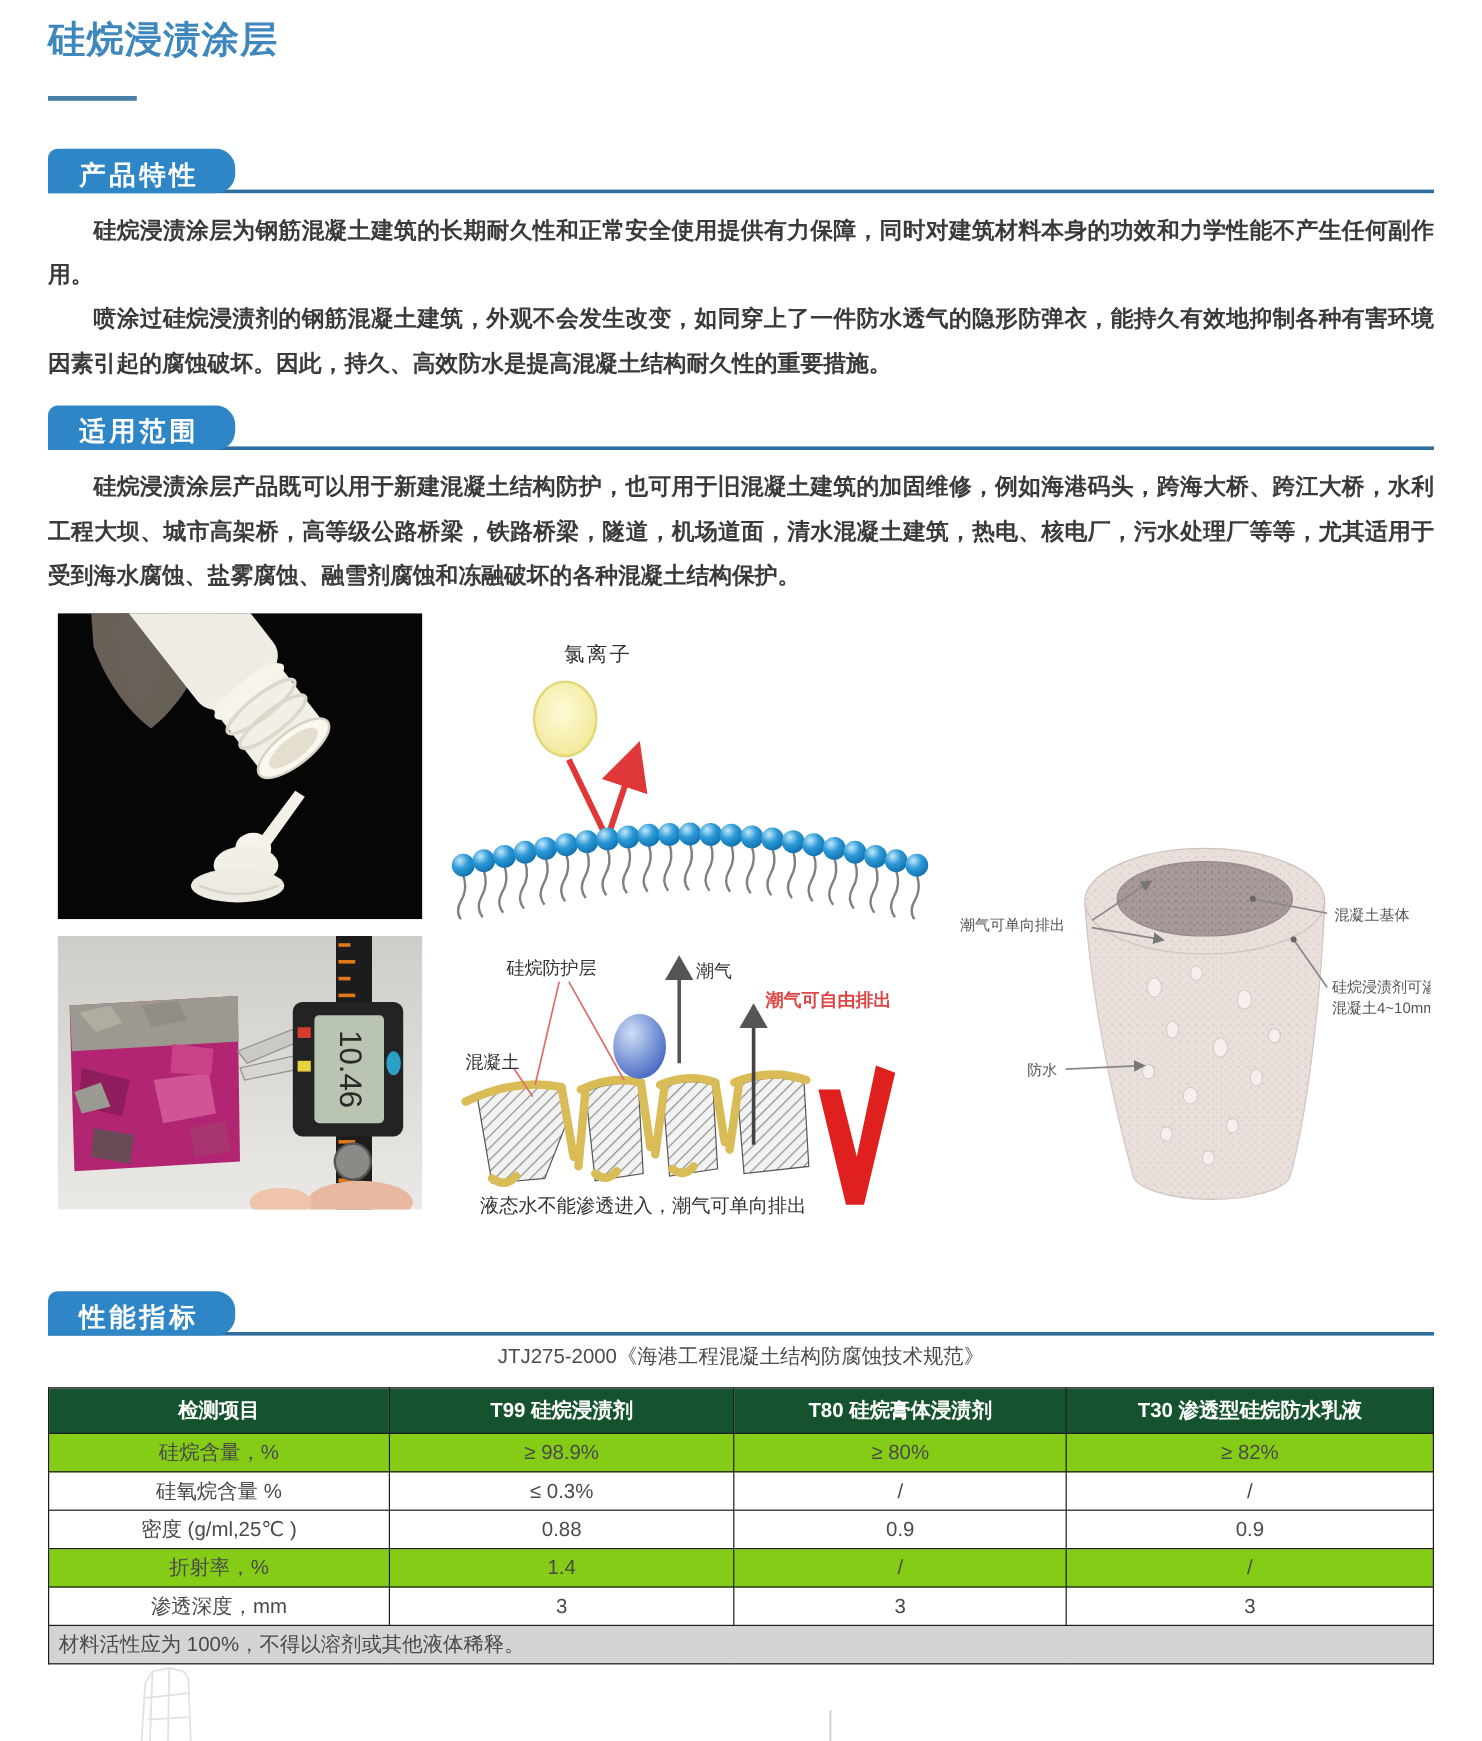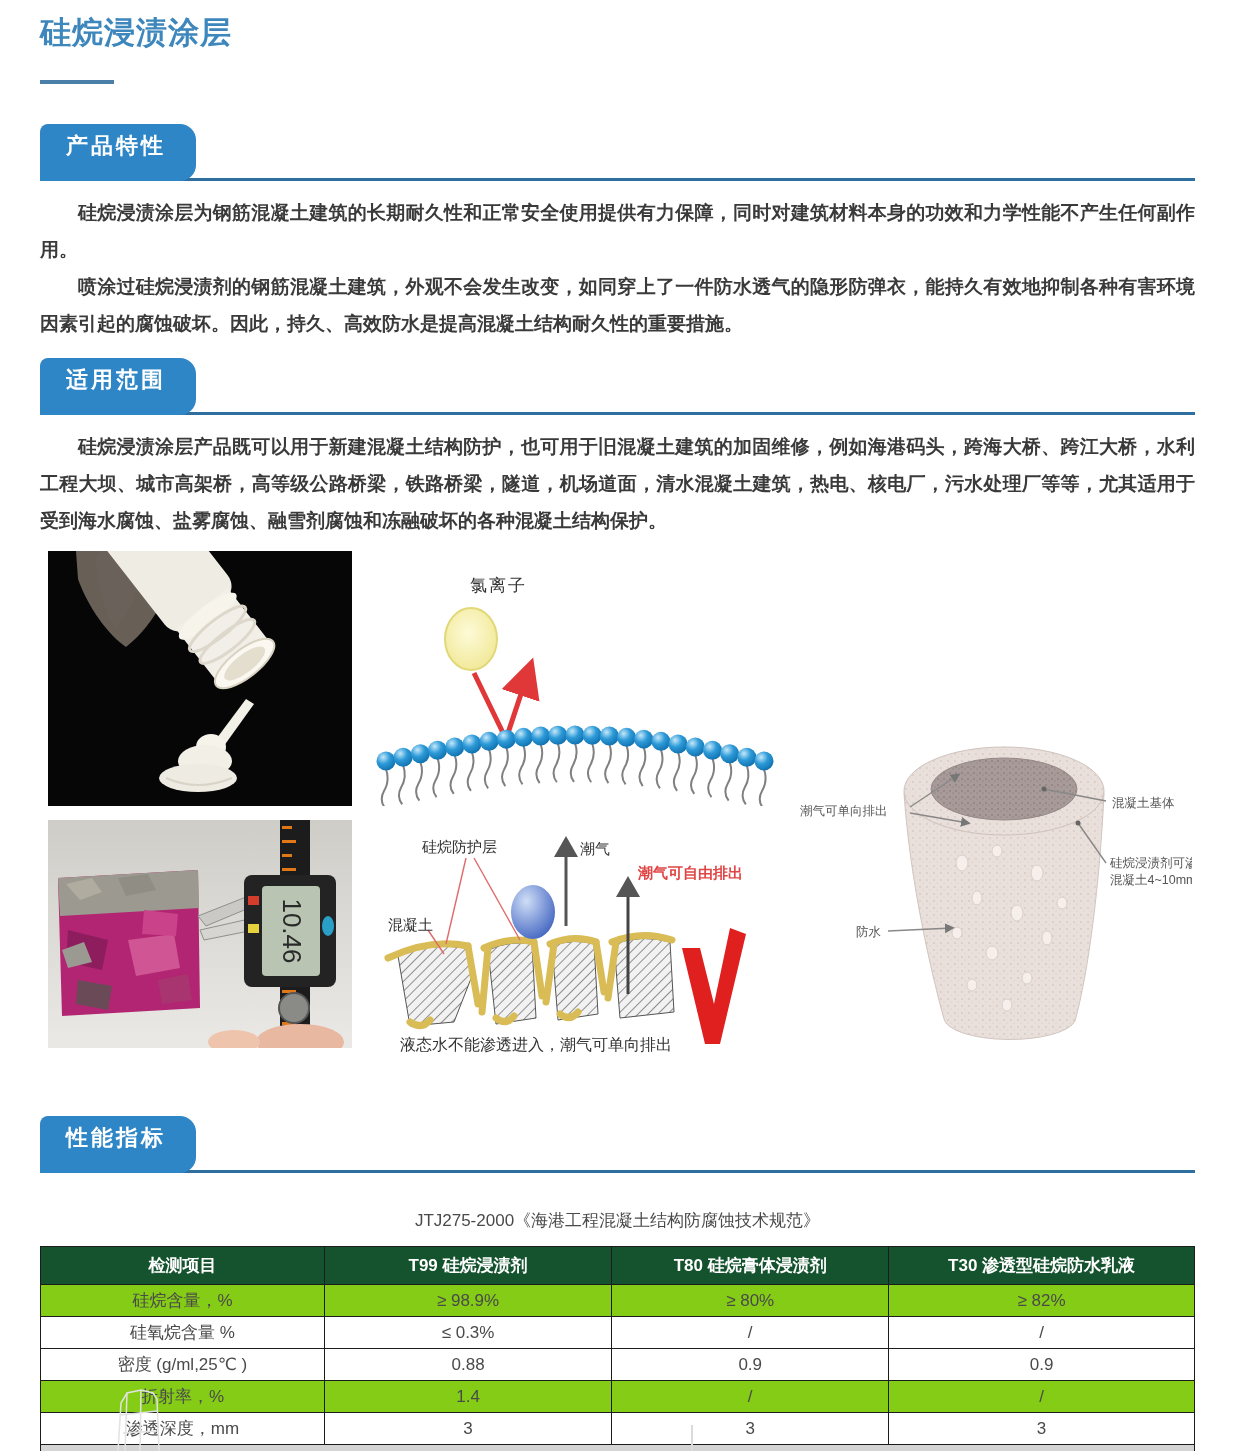--- a/index.html
+++ b/index.html
@@ -8,21 +8,21 @@
     background:#ffffff; color:#3a3a3a;
     font-family:"Liberation Sans","DejaVu Sans",sans-serif;
   }
   .content { padding:0 40px; }
   .page-title { color:#3e87bd; font-size:31px; font-weight:bold; margin:12px 0 0 0; letter-spacing:1px; }
   .title-underline { width:74px; height:4px; background:#4a7fa8; margin-top:26px; }
 
   .section-header { position:relative; }
   .section-tab {
     display:inline-block; background:#2e86c6; color:#fff; font-size:22px; font-weight:bold;
-    padding:7px 30px 20px 26px; border-radius:8px 16px 16px 0; letter-spacing:3px;
+    padding:7px 30px 0 26px; border-radius:8px 16px 16px 0; letter-spacing:3px;
     position:relative; z-index:1;
   }
   .section-line { height:3px; background:#2f6f9f; margin-top:-3px; }
 
   .sec-features { margin-top:40px; }
   .sec-scope { margin-top:16px; }
   .sec-perf { margin-top:60px; }
 
   .paras { margin-top:13px;font-weight:bold; }
   .para { font-size:19px; line-height:37px; text-align:justify; text-indent:2em; margin:0; color:#3a3a3a; }
@@ -30,21 +30,21 @@
   .media-row { display:flex; margin-top:12px; padding-left:8px; }
   .col-left { width:304px; flex:none; }
   .col-mid  { width:412px; flex:none; margin-left:18px; }
   .col-right{ width:400px; flex:none; margin-left:10px; padding-top:172px; }
   .photo1 { width:304px; height:255px; display:block; }
   .photo2 { width:304px; height:228px; display:block; margin-top:14px; }
   .diagram1 { width:412px; height:255px; display:block; }
   .diagram2 { width:412px; height:230px; display:block; margin-top:20px; }
   .cylinder { width:400px; height:325px; display:block; }
 
-  .table-title { text-align:center; font-size:17px; color:#4a4a4a; margin-top:36px; }
+  .table-title { text-align:center; font-size:17px; color:#4a4a4a; margin-top:6px; }
   table.spec { width:100%; border-collapse:collapse; margin-top:14px; table-layout:fixed; }
   .spec th {
     background:#14532d; color:#ffffff; font-weight:bold; font-size:17px; height:35px;
     border:1px solid #1c1c1c;
   }
   .spec td {
     text-align:center; font-size:17px; color:#4a4a4a; height:31px;
     border:1px solid #1c1c1c; padding:0 4px;
   }
   .spec tr.gray td { background:#84cc16; }

